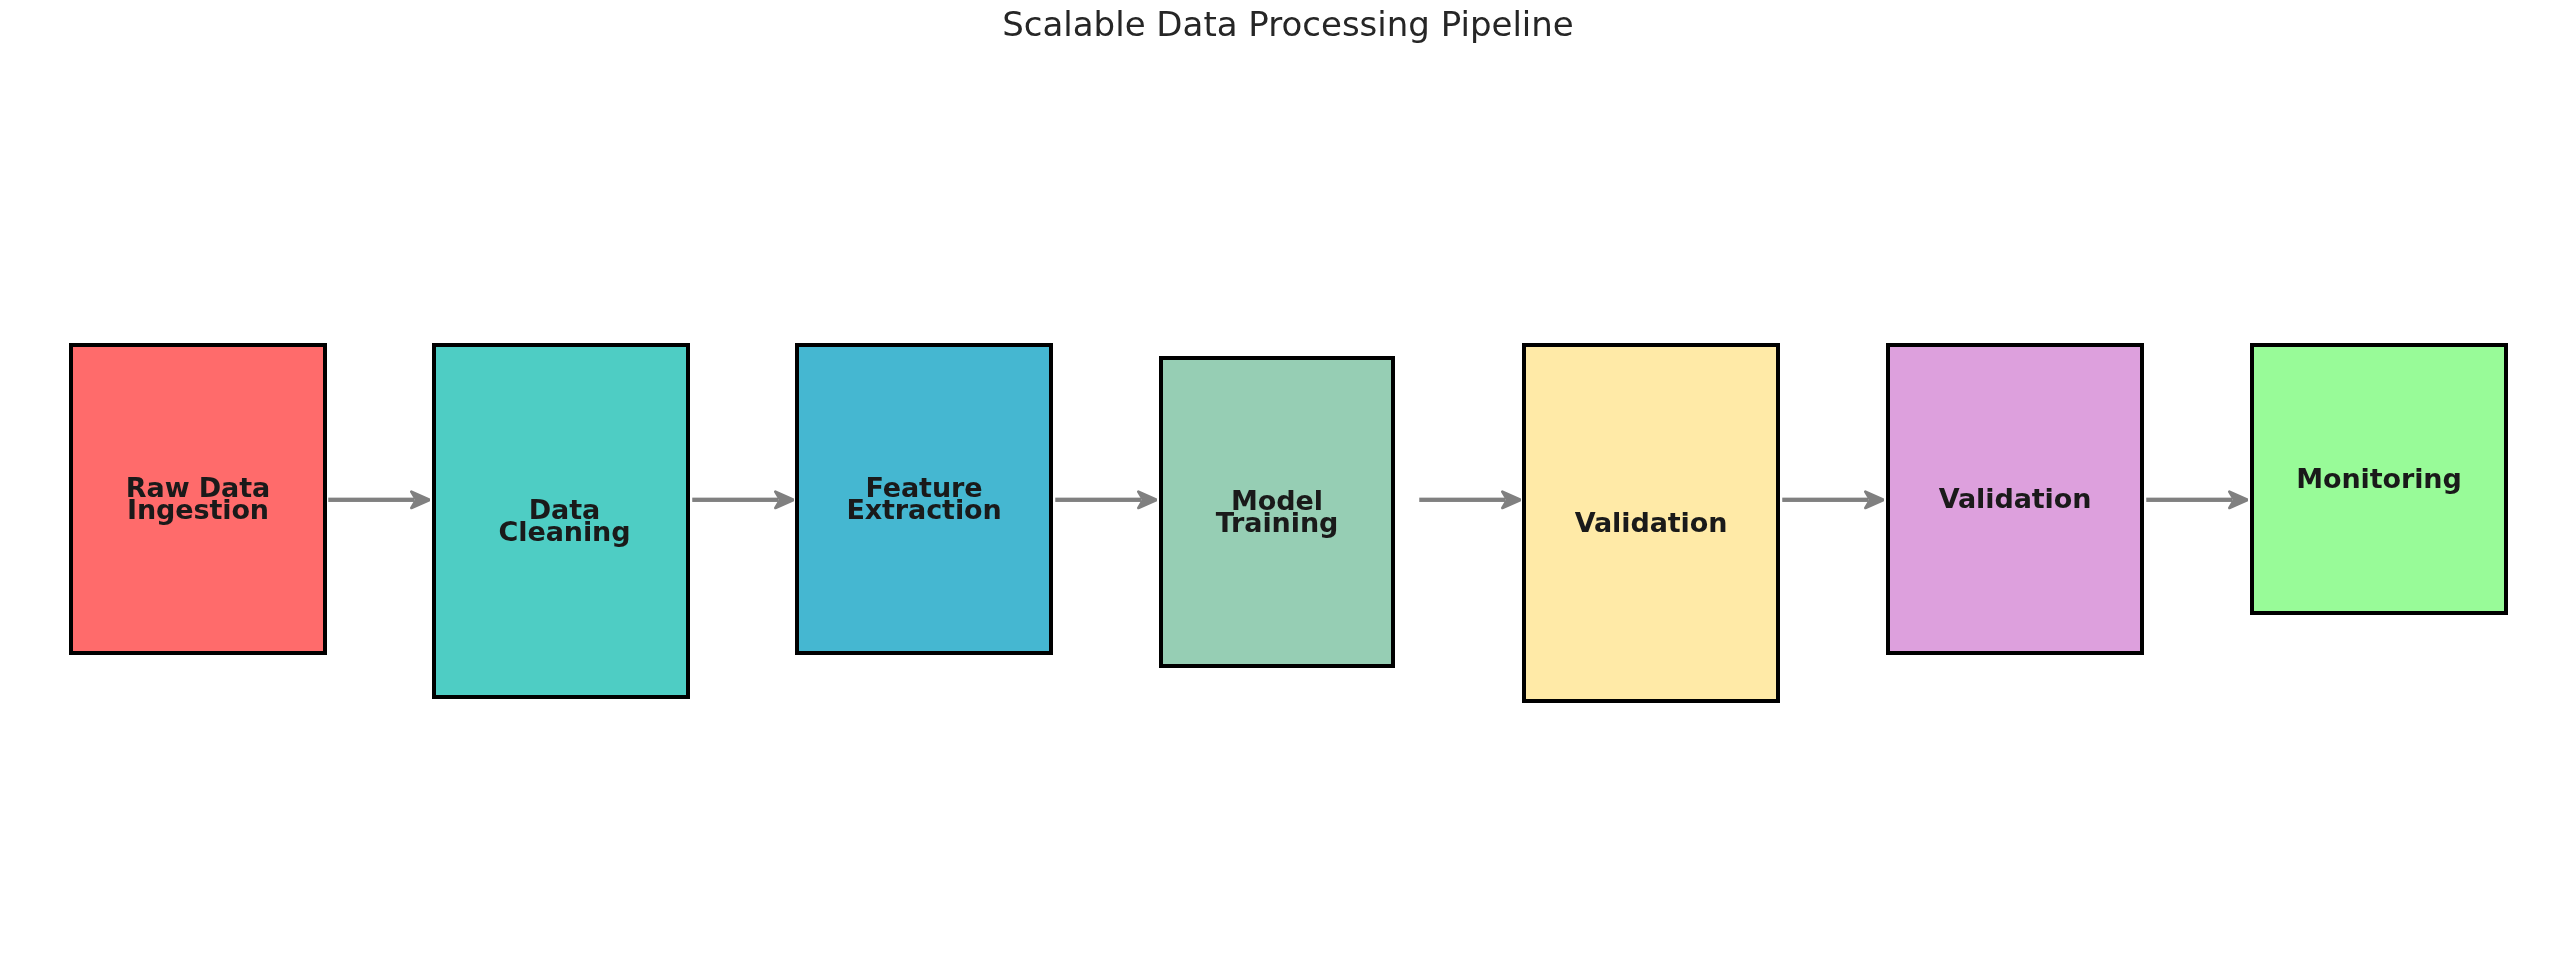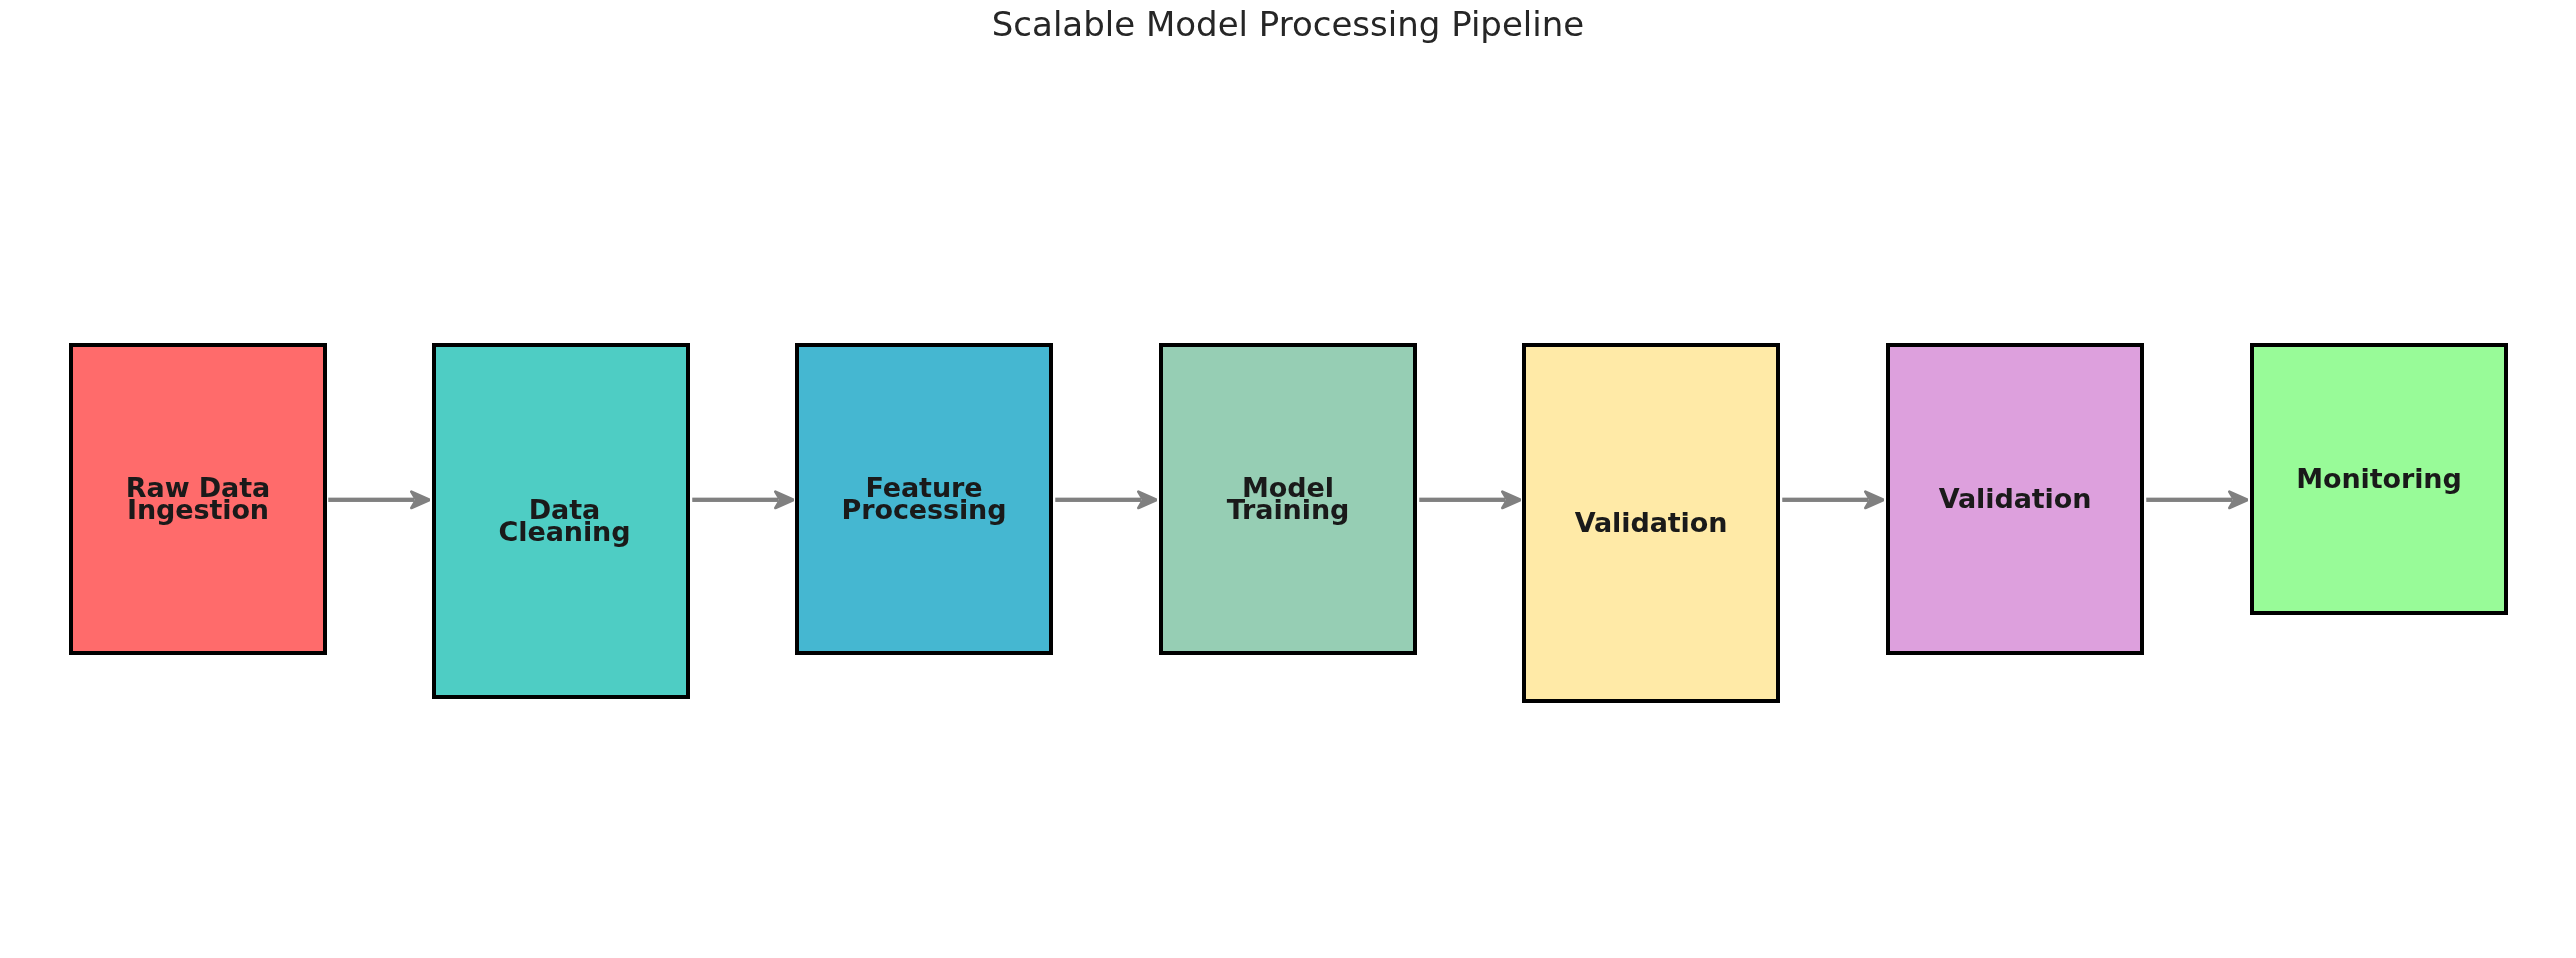--- a/index.html
+++ b/index.html
@@ -59,36 +59,36 @@
   }
   .flow-arrow svg {
     display: block;
   }
 </style>
 </head>
 <body>
 
 <div id="canvas">
 
-  <div id="figure-title">Scalable Model Processing Pipeline</div>
+  <div id="figure-title">Scalable Data Processing Pipeline</div>
 
   <div id="stages-layer">
       <div class="pipeline-stage" style="left: 69px; top: 343px; width: 258px; height: 312px; background: rgb(255, 107, 107); border-color: rgb(0, 0, 0);">
         <div class="stage-label" style="color: rgb(26, 26, 26);">Raw Data
 Ingestion</div>
       </div>
       <div class="pipeline-stage" style="left: 432px; top: 343px; width: 258px; height: 356px; background: rgb(78, 205, 196); border-color: rgb(0, 0, 0); padding-left: 7px;">
         <div class="stage-label" style="color: rgb(26, 26, 26);">Data
 Cleaning</div>
       </div>
       <div class="pipeline-stage" style="left: 795px; top: 343px; width: 258px; height: 312px; background: rgb(69, 183, 209); border-color: rgb(0, 0, 0);">
         <div class="stage-label" style="color: rgb(26, 26, 26);">Feature
-Processing</div>
+Extraction</div>
       </div>
-      <div class="pipeline-stage" style="left: 1159px; top: 343px; width: 258px; height: 312px; background: rgb(150, 206, 180); border-color: rgb(0, 0, 0);">
+      <div class="pipeline-stage" style="left: 1159px; top: 356px; width: 236px; height: 312px; background: rgb(150, 206, 180); border-color: rgb(0, 0, 0);">
         <div class="stage-label" style="color: rgb(26, 26, 26);">Model
 Training</div>
       </div>
       <div class="pipeline-stage" style="left: 1522px; top: 343px; width: 258px; height: 360px; background: rgb(255, 234, 167); border-color: rgb(0, 0, 0);">
         <div class="stage-label" style="color: rgb(26, 26, 26);">Validation</div>
       </div>
       <div class="pipeline-stage" style="left: 1886px; top: 343px; width: 258px; height: 312px; background: rgb(221, 160, 221); border-color: rgb(0, 0, 0);">
         <div class="stage-label" style="color: rgb(26, 26, 26);">Validation</div>
       </div>
       <div class="pipeline-stage" style="left: 2250px; top: 343px; width: 258px; height: 272px; background: rgb(152, 251, 152); border-color: rgb(0, 0, 0);">

